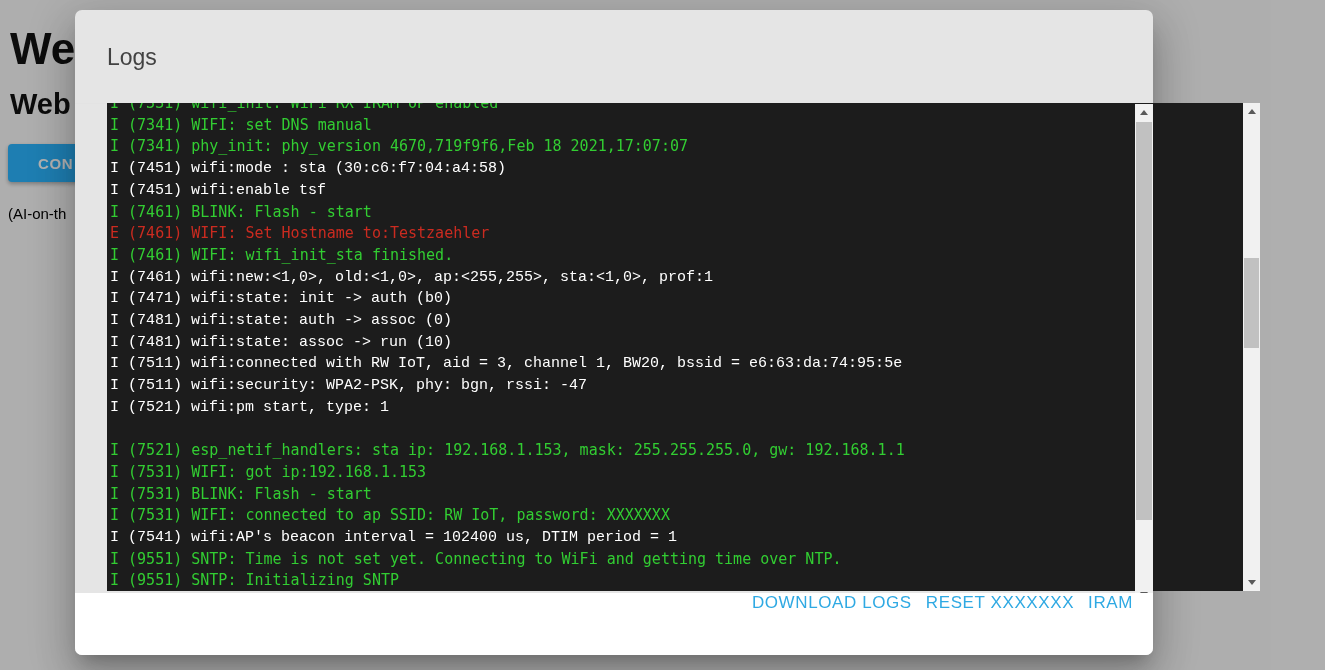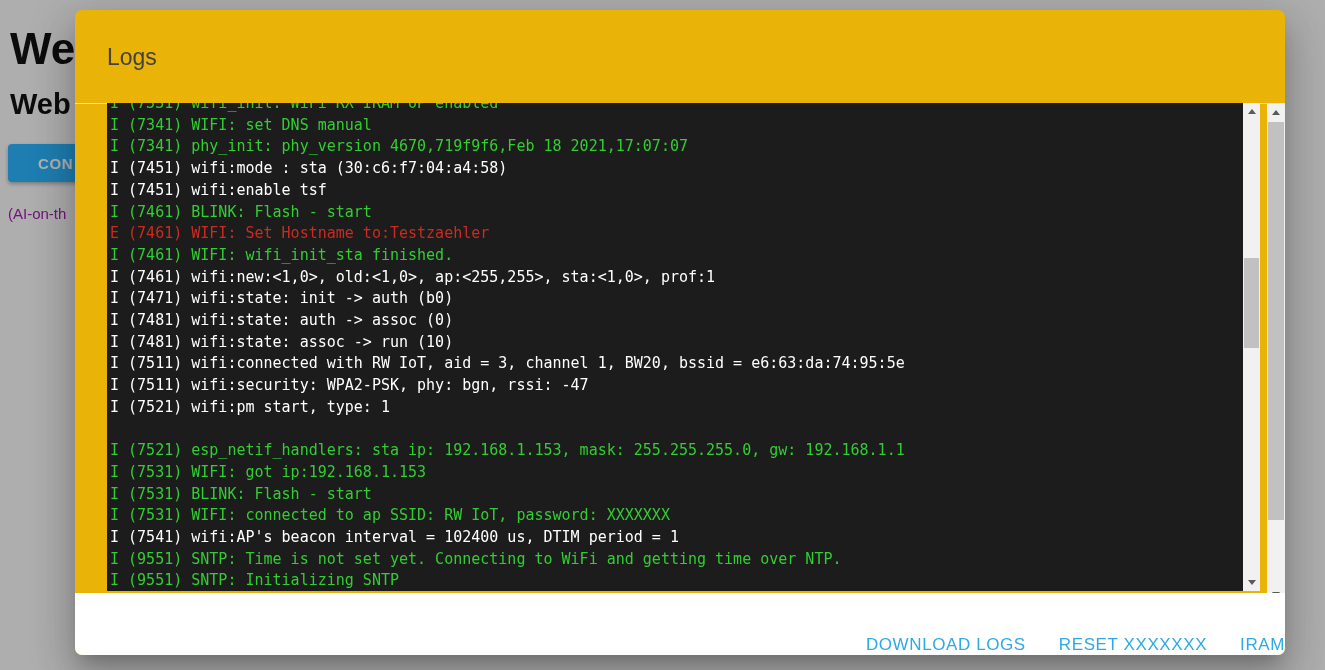--- a/index.html
+++ b/index.html
@@ -10,59 +10,59 @@
   
   .bg-layer{position:absolute;inset:0;background:#fafafa;}
   .bg-h1{position:absolute;left:10px;top:24px;font-size:44px;font-weight:700;color:#121212;margin:0;}
   .bg-h2{position:absolute;left:10px;top:88px;font-size:29px;font-weight:700;color:#121212;margin:0;}
   .bg-connect{
     position:absolute;left:8px;top:144px;width:170px;height:38px;border:none;border-radius:4px;
     background:var(--connect-button-bg,#2cb5ff);color:#fff;font-size:15px;font-weight:700;
     letter-spacing:.6px;text-align:left;padding:0 0 0 30px;font-family:inherit;
     box-shadow:0 2px 4px rgba(0,0,0,.3);cursor:pointer;
   }
-  .bg-caption{position:absolute;left:8px;top:205px;font-size:15px;color:#a21caf;}
+  .bg-caption{position:absolute;left:8px;top:205px;font-size:15px;color:#000000;}
   
   .overlay{position:absolute;inset:0;background:rgba(0,0,0,.30);}
   
   .dialog{
-    position:absolute;left:75px;top:10px;width:1210px;height:645px;background:#eab308;
+    position:absolute;left:75px;top:10px;width:1078px;height:645px;background:#e5e5e5;
     border-radius:7px;box-shadow:0 11px 15px -7px rgba(0,0,0,.2),0 24px 38px 3px rgba(0,0,0,.16),0 9px 46px 8px rgba(0,0,0,.12);
   }
   .dialog-title{position:absolute;left:32px;top:34px;font-size:23px;color:#424242;margin:0;font-weight:400;}
   .divider{position:absolute;left:0;top:93px;width:100%;height:1px;background:#e3e3e3;}
   
   .console{
     position:absolute;left:32px;top:93px;width:1153px;height:488px;
     background:var(--console-bg,#1c1c1c);overflow:hidden;
   }
   .console-text{
     margin:-10px 0 0 0;padding-left:3px;width:1119px;
     font-family:"DejaVu Sans Mono",monospace;font-size:15px;line-height:21.7px;
     white-space:pre;overflow:hidden;
   }
   .log-green{color:var(--log-green,#32cd32);}
   .log-red{color:var(--log-red,#cb2b20);}
-  .log-white{color:var(--log-white,#ffffff);}
+  .log-white{color:var(--log-white,#ffffff);font-family:Liberation Mono, monospace;}
   
   .sb{position:absolute;background:#f1f1f1;}
   .sb-inner{right:0;top:0;width:17px;height:488px;}
   .sb-outer{right:0;top:94px;width:18px;height:499px;border-top-right-radius:0;}
   .sb-btn{position:absolute;left:0;width:100%;height:17px;display:flex;align-items:center;justify-content:center;cursor:pointer;}
   .sb-btn.up{top:0;}
   .sb-btn.down{bottom:0;}
   .tri-up{width:0;height:0;border-left:4px solid transparent;border-right:4px solid transparent;border-bottom:5px solid #5a5a5a;}
   .tri-down{width:0;height:0;border-left:4px solid transparent;border-right:4px solid transparent;border-top:5px solid #5a5a5a;}
   .sb-thumb{position:absolute;left:1px;right:1px;background:#c1c1c1;cursor:pointer;}
   .sb-inner .sb-thumb{top:155px;height:90px;}
   .sb-outer .sb-thumb{top:18px;height:398px;}
   
   .actions{
     position:absolute;left:0;bottom:0;width:100%;height:62px;box-sizing:border-box;
-    display:flex;align-items:flex-end;justify-content:flex-end;gap:33px;
+    display:flex;align-items:flex-start;justify-content:flex-end;padding-right:20px;gap:14px;
     background:#fff;border-radius:0 0 7px 7px;
   }
   .action-btn{
     background:none;border:none;padding:0;cursor:pointer;font-family:inherit;
     color:var(--accent-blue,#2fa9e3);font-size:17px;font-weight:500;letter-spacing:.6px;
   }
 </style>
 </head>
 <body>
 

